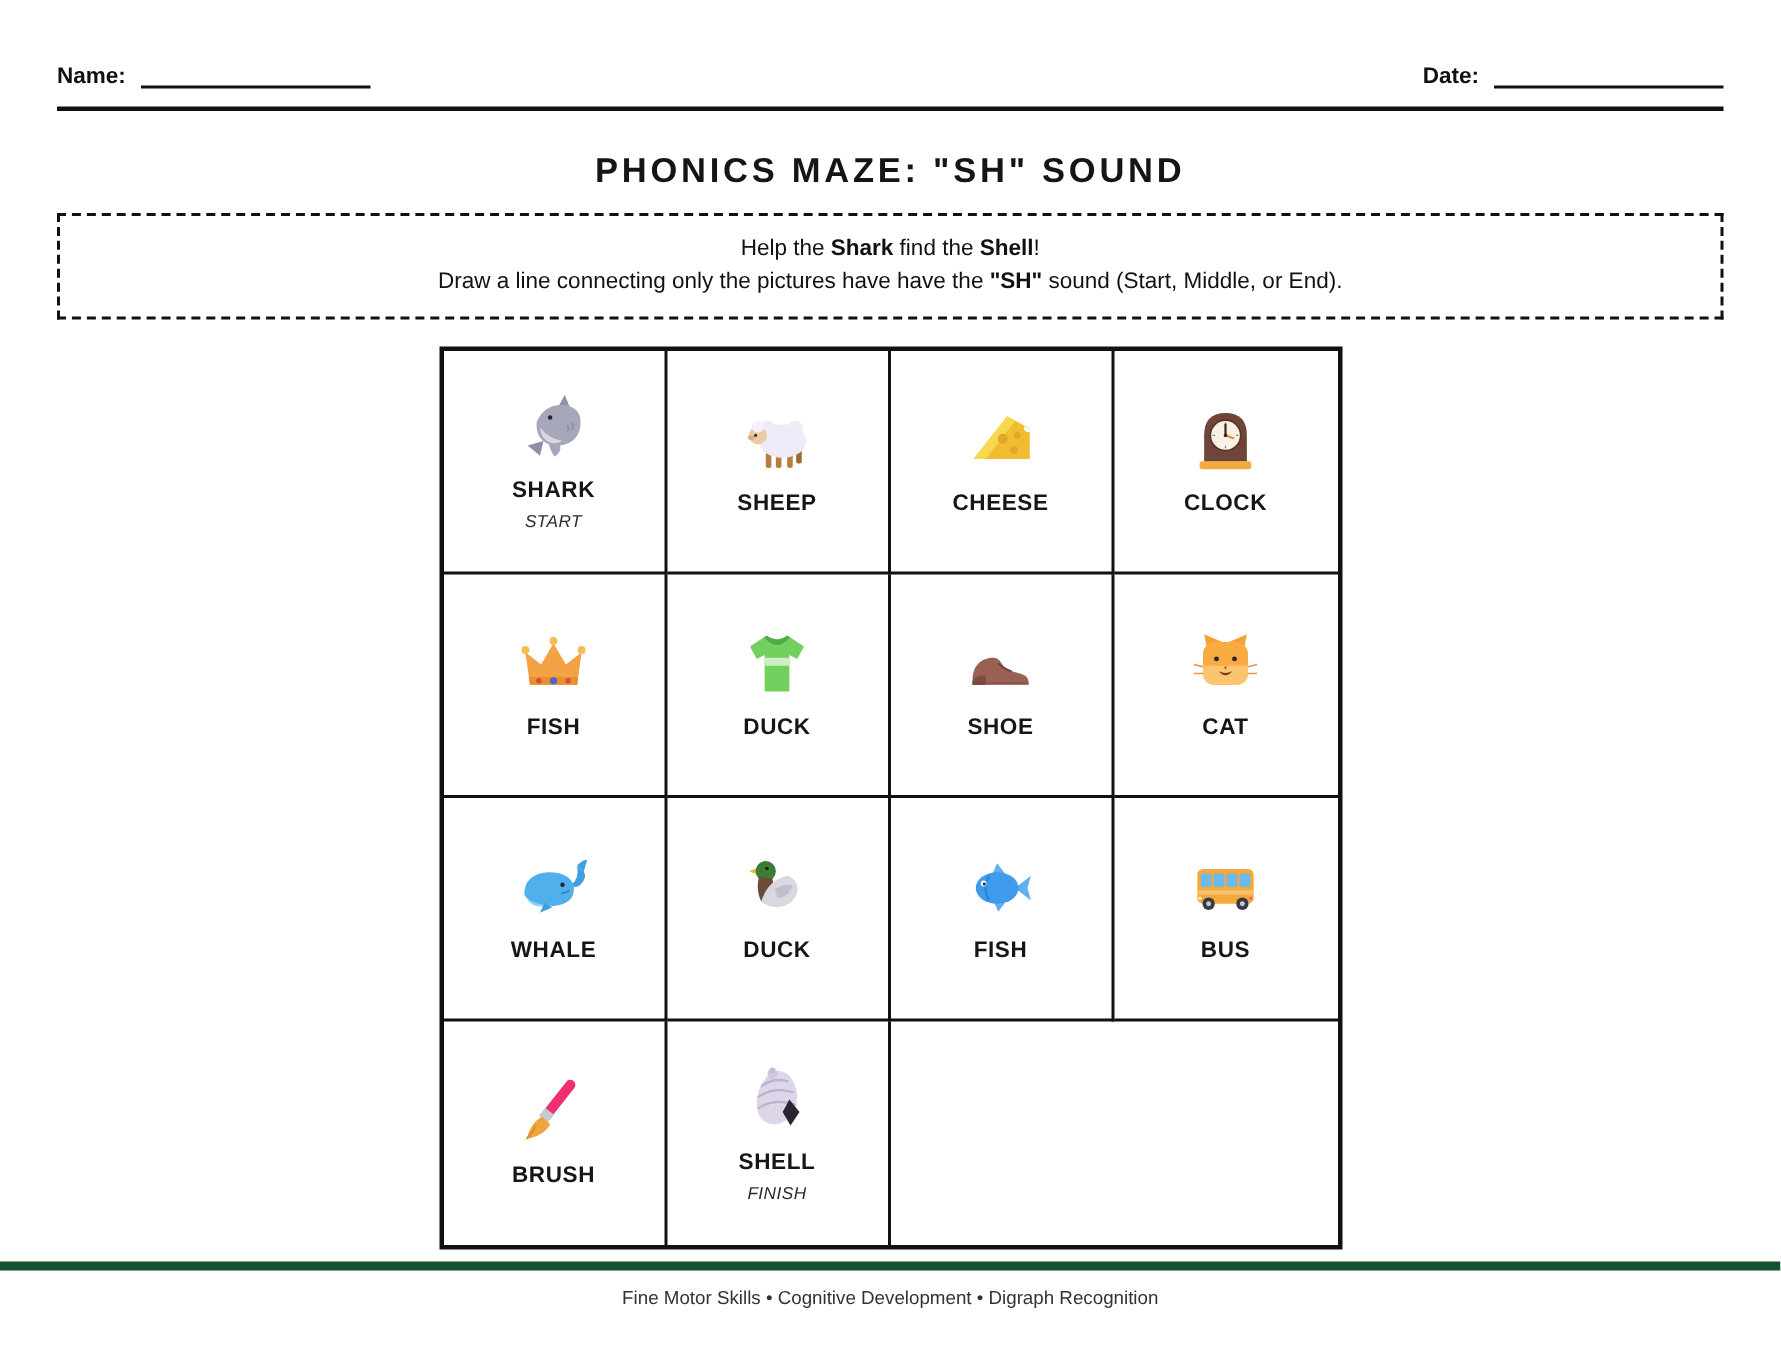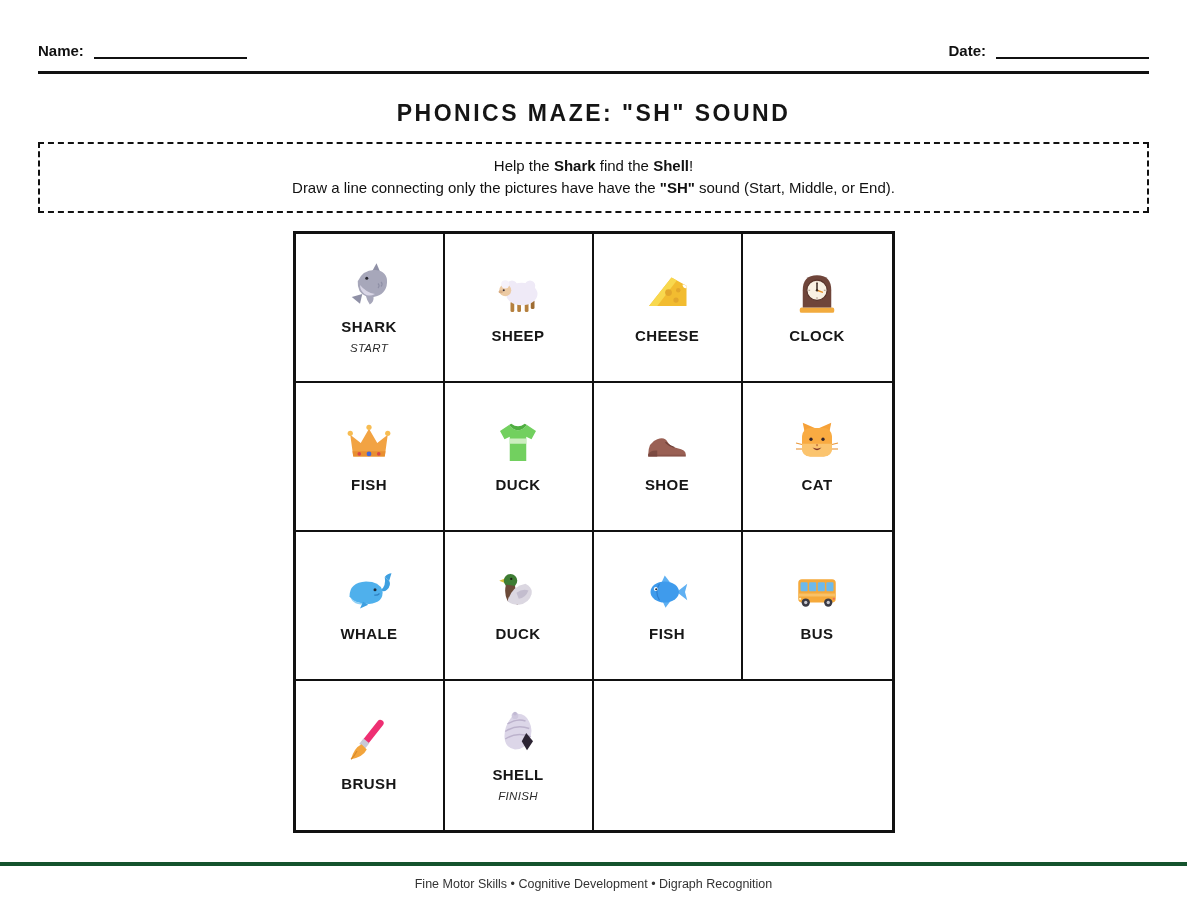--- a/index.html
+++ b/index.html
@@ -26,21 +26,21 @@
           grid-template-columns: repeat(4, 1fr); grid-template-rows: repeat(4, 149px); background: #fff; }
   .cell { border-right: 2px solid #111; border-bottom: 2px solid #111;
           display: flex; flex-direction: column; align-items: center; justify-content: center; }
   .cell:nth-child(4n) { border-right: none; }
   .cell:nth-child(n+13) { border-bottom: none; }
   .cell-icon { width: 48px; height: 48px; margin-bottom: 9px; }
   .cell-label { font-weight: bold; font-size: 15px; letter-spacing: 0.4px; color: #161616; }
   .cell-sublabel { font-style: italic; font-size: 11.5px; color: #2b2b2b; margin-top: 7px; letter-spacing: 0.3px; }
 
   
-  .footer { margin-top: 29px; border-top: 4px solid #14532d; }
+  .footer { margin-top: 8px; border-top: 6px solid #14532d; }
   .footer-text { text-align: center; font-size: 12.5px; color: #333; padding-top: 11px; }
 
   .sym-defs { position: absolute; width: 0; height: 0; overflow: hidden; }
 </style>
 </head>
 <body>
 
 <svg class="sym-defs" xmlns="http://www.w3.org/2000/svg" aria-hidden="true">
   <symbol id="sym-shark" viewBox="0 0 64 64">
     <path d="M36 14 L42 3 L47 15 Z" fill="#8f90a6"></path>

